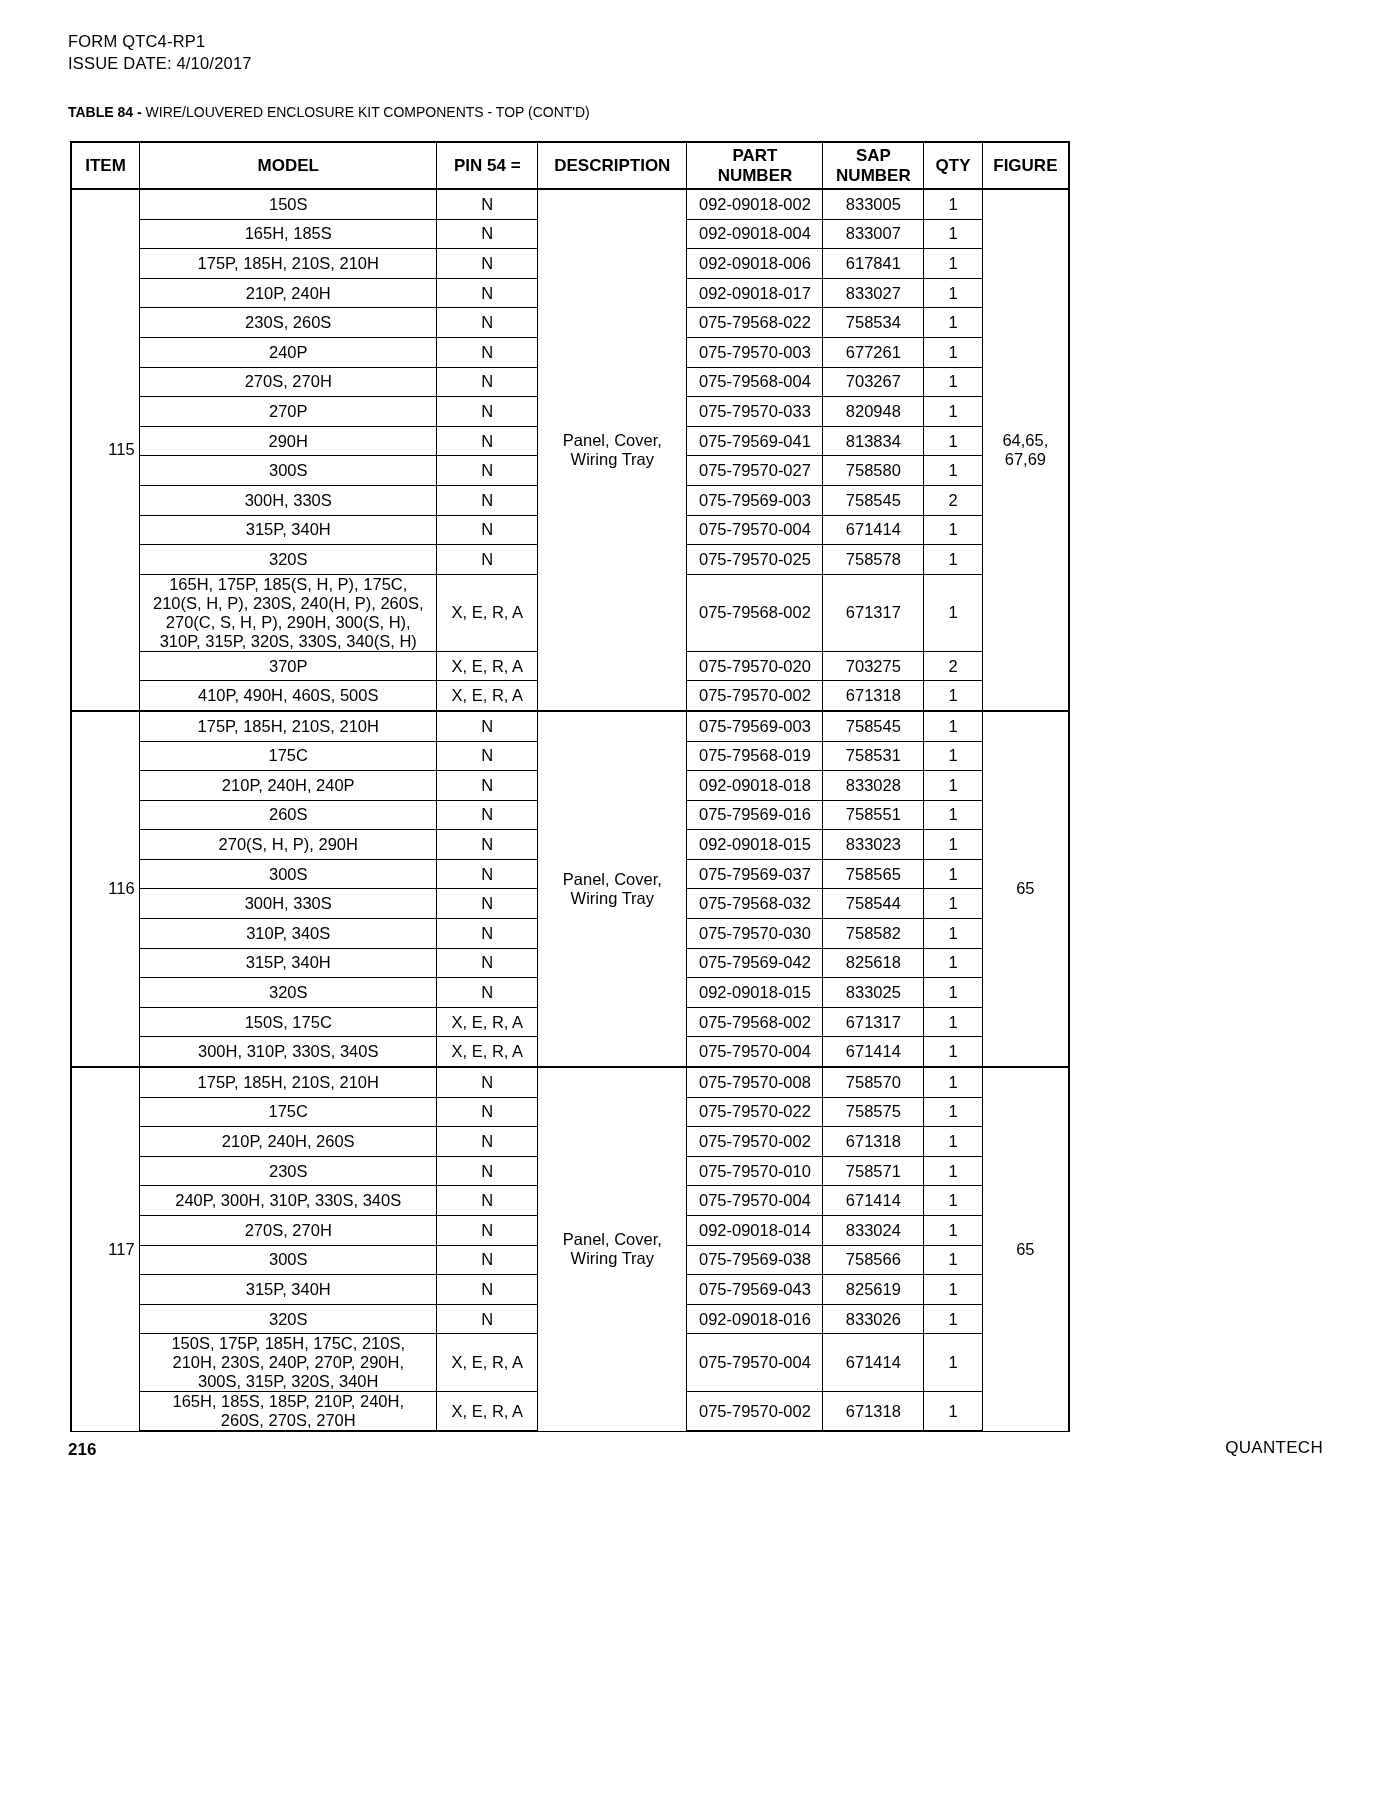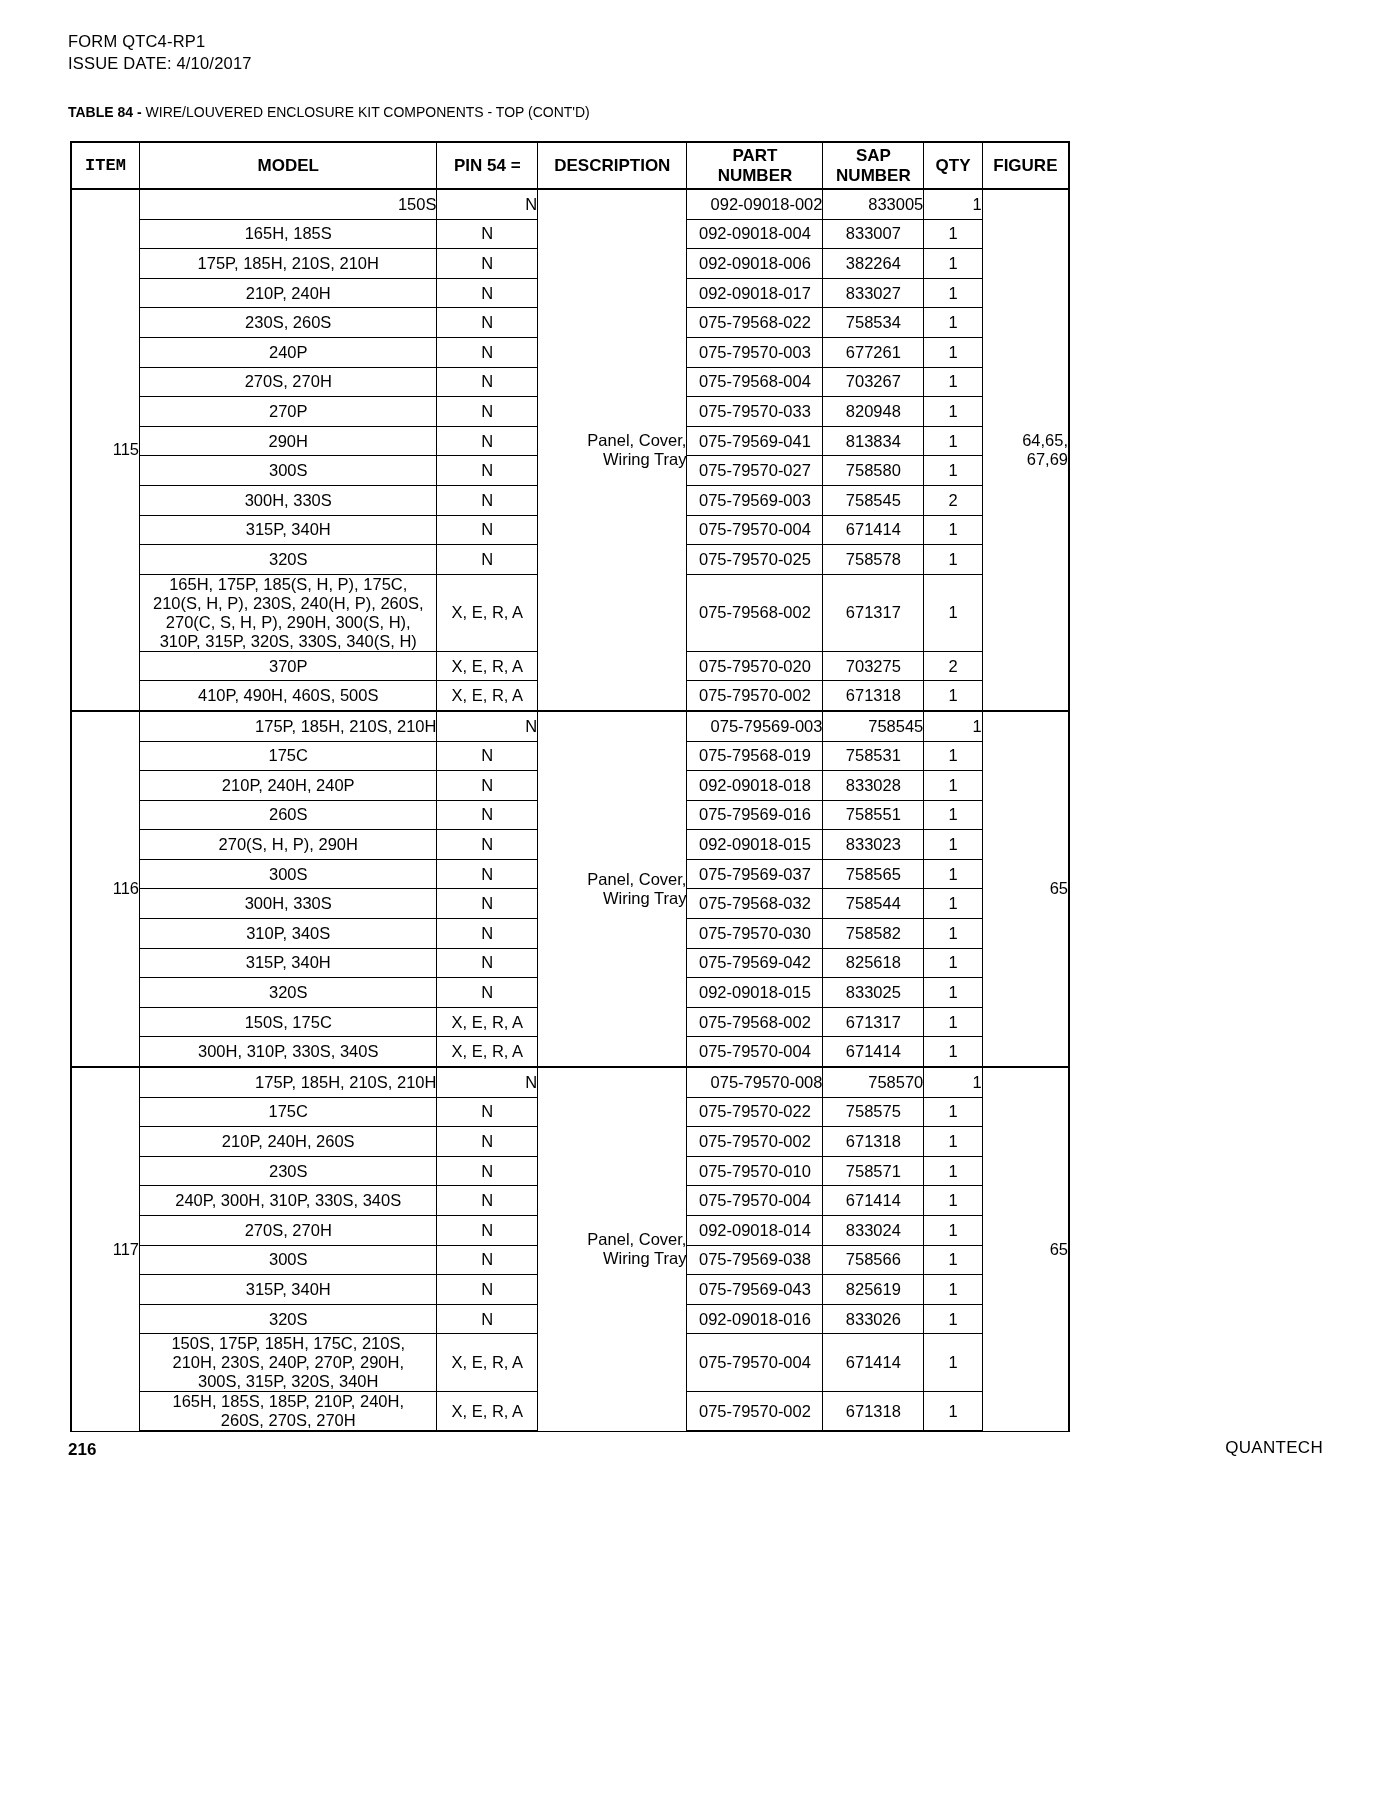--- a/index.html
+++ b/index.html
@@ -86,28 +86,27 @@
   td.desc-cell {
     text-align: left;
     padding-left: 10px;
   }
   td.multi {
     line-height: 27px;
     padding: 3px 2px;
   }
   tr.group-start > td, tr.group-start > th {
     border-top: 2.5px solid #000;
-    text-align: right;
   }
   tbody tr:last-child > td {
     border-bottom: 2.5px solid #000;
   }
   table.parts tbody td.edge-l { border-left: 2.5px solid #000; padding-left: 32px; }
   table.parts tbody td.edge-r { border-right: 2.5px solid #000; }
-  table.parts thead th.edge-l { border-left: 2.5px solid #000; font-family: Liberation Mono, monospace; }
+  table.parts thead th.edge-l { border-left: 2.5px solid #000; }
   table.parts thead th.edge-r { border-right: 2.5px solid #000; }
 
   .footer-page {
     position: absolute;
     left: 68px;
     bottom: 48px;
     font-size: 17px;
     font-weight: bold;
   }
   .footer-brand {
@@ -182,21 +181,21 @@
           <td>165H, 185S</td>
           <td>N</td>
           <td>092-09018-004</td>
           <td>833007</td>
           <td>1</td>
         </tr>
         <tr>
           <td>175P, 185H, 210S, 210H</td>
           <td>N</td>
           <td>092-09018-006</td>
-          <td>382264</td>
+          <td>617841</td>
           <td>1</td>
         </tr>
         <tr>
           <td>210P, 240H</td>
           <td>N</td>
           <td>092-09018-017</td>
           <td>833027</td>
           <td>1</td>
         </tr>
         <tr>

